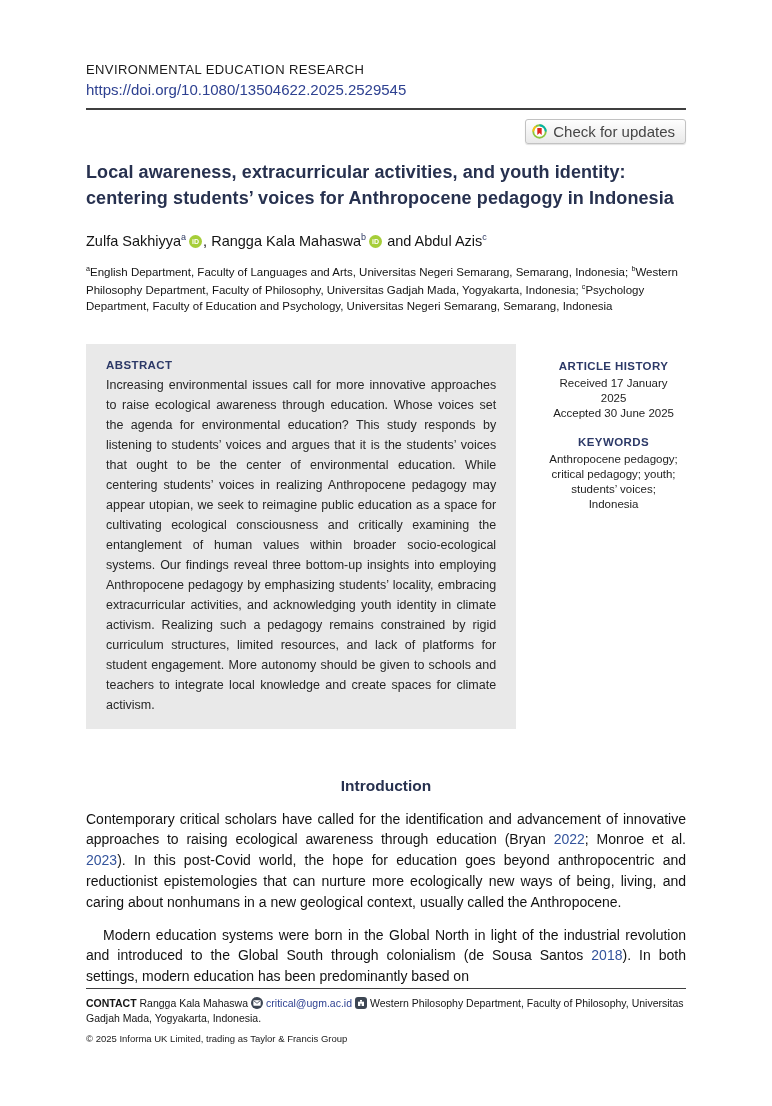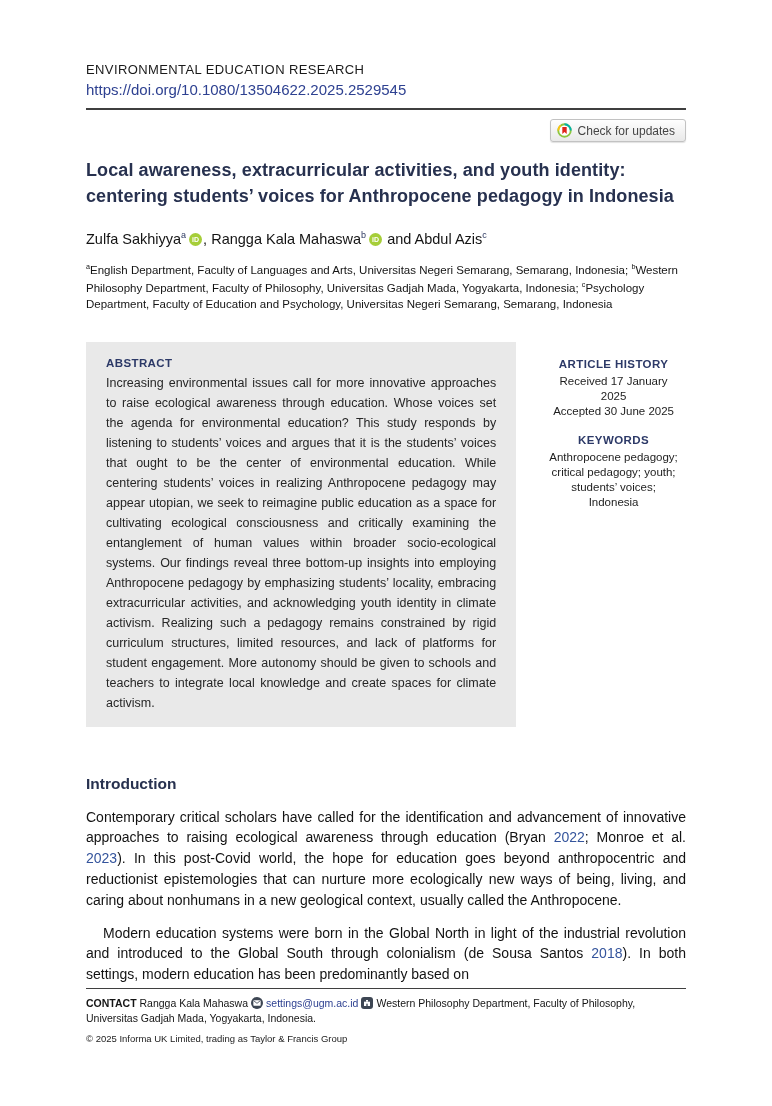--- a/index.html
+++ b/index.html
@@ -32,21 +32,21 @@
 
   .header-rule { border:none; border-top:2px solid #3f3f3f; margin-top:9px; }
 
   .badge-row { display:flex; justify-content:flex-end; margin-top:9px; }
   .check-badge {
     display:flex; align-items:center; gap:6px;
     border:1px solid #c2c2c2; border-radius:3px;
     background:linear-gradient(#fefefe, #e9e9e9);
     box-shadow:0 1px 1px rgba(0,0,0,0.12);
     padding:3px 10px 3px 6px;
-    font-size:12px; color:#454545;
+    font-size:15px; color:#454545;
     cursor:pointer;
   }
   .check-badge svg { display:block; }
 
   
   .article-title {
     margin-top:15px; max-width:604px;
     font-size:18px; font-weight:bold; color:#27314f;
     line-height:26px; letter-spacing:0.1px;
   }
@@ -79,21 +79,21 @@
     text-align:justify;
   }
   .side-col { width:150px; padding-top:15px; font-size:11.5px;text-align:center; }
   .side-block + .side-block { margin-top:14px; }
   .side-heading { white-space:pre-line; line-height:14px; }
   .side-text { margin-top:3px; line-height:15px; color:#1d1d1d; white-space:pre-line; }
 
   
   .section-heading {
     margin-top:48px;
-    font-size:15.5px; font-weight:bold; color:#27314f;
+    font-size:15.5px; font-weight:bold; color:#27314f;text-align:center;
   }
   .body-para {
     margin-top:14px; max-width:600px;
     font-size:14px; line-height:20.8px; color:#121212;
     text-align:justify;
   }
   .body-para.indented { margin-top:12px; text-indent:17px; }
   .cite-link { color:#34549c; cursor:pointer; }
 
   
@@ -172,21 +172,21 @@
     <p class="body-para"><span>Contemporary critical scholars have called for the identification and advancement of innovative approaches to raising ecological awareness through education (Bryan </span><span class="cite-link">2022</span><span>; Monroe et al. </span><span class="cite-link">2023</span><span>). In this post-Covid world, the hope for education goes beyond anthropocentric and reductionist epistemologies that can nurture more ecologically new ways of being, living, and caring about nonhumans in a new geological context, usually called the Anthropocene.</span></p>
     <p class="body-para indented"><span>Modern education systems were born in the Global North in light of the industrial revolution and introduced to the Global South through colonialism (de Sousa Santos </span><span class="cite-link">2018</span><span>). In both settings, modern education has been predominantly based on</span></p>
   </div>
 
   <div class="footer">
     <div class="contact-line">
       <span class="contact-label">CONTACT</span>
       <span>Rangga Kala Mahaswa</span><span class="mini-icon"><svg width="8" height="8" viewBox="0 0 24 24">
             <rect x="1" y="4" width="22" height="16" rx="2" fill="#fff"></rect>
             <path d="M2 5 l10 8 l10 -8" fill="none" stroke="#3d4653" stroke-width="2.5"></path>
-          </svg></span><a class="contact-email">settings@ugm.ac.id</a><span class="mini-icon square"><svg width="8" height="8" viewBox="0 0 24 24">
+          </svg></span><a class="contact-email">critical@ugm.ac.id</a><span class="mini-icon square"><svg width="8" height="8" viewBox="0 0 24 24">
             <rect x="3" y="8" width="18" height="13" fill="#fff"></rect>
             <rect x="9" y="3" width="6" height="5" fill="#fff"></rect>
             <rect x="10" y="14" width="4" height="7" fill="#3d4653"></rect>
           </svg></span><span>Western Philosophy Department, Faculty of Philosophy, Universitas Gadjah Mada, Yogyakarta, Indonesia.</span>
     </div>
     <div class="copyright">© 2025 Informa UK Limited, trading as Taylor &amp; Francis Group</div>
   </div>
 </div>
 
 </body></html>

